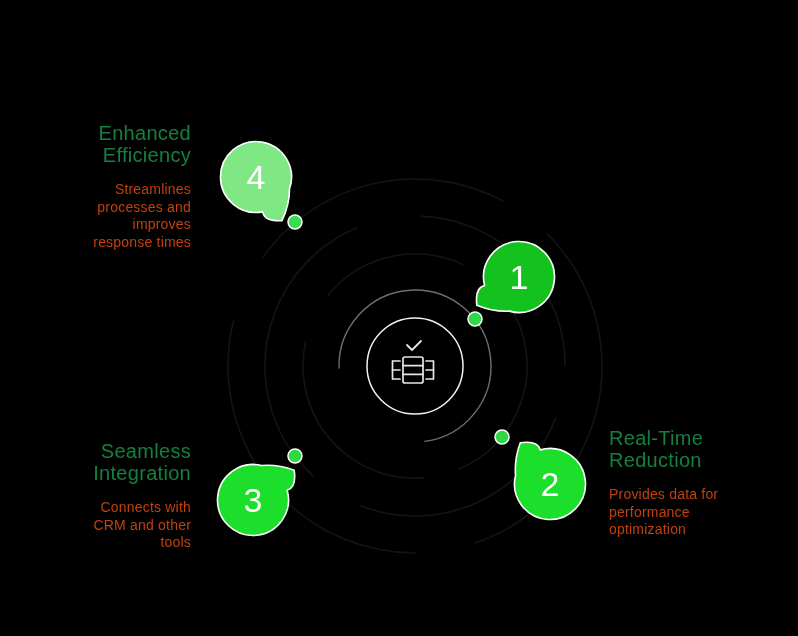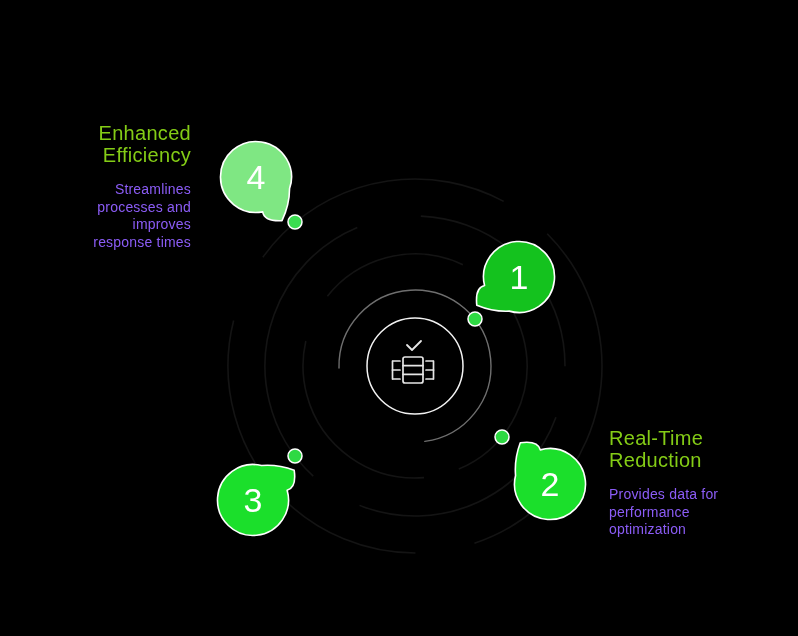--- a/index.html
+++ b/index.html
@@ -3,24 +3,24 @@
 <meta charset="utf-8">
 <style>
   html,body{margin:0;padding:0;background:#000;}
   #stage{
     position:relative;width:798px;height:636px;background:#000;overflow:hidden;
     font-family:"Liberation Sans",sans-serif;
   }
   #scene{position:absolute;left:0;top:0;}
   .label{position:absolute;width:112px;}
   .label-title{
-    font-size:20px;line-height:22px;font-weight:500;color:#84cc16;letter-spacing:.3px;
+    font-size:20px;line-height:22px;font-weight:500;color:#15803d;letter-spacing:.3px;
   }
   .label-desc{
-    margin-top:15px;font-size:14px;line-height:17.6px;font-weight:400;color:#8b5cf6;letter-spacing:.2px;
+    margin-top:15px;font-size:14px;line-height:17.6px;font-weight:400;color:#c2410c;letter-spacing:.2px;
   }
   .label-tl{right:607px;top:122px;text-align:right;}
   .label-tr{left:609px;top:217px;text-align:left;}
   .label-bl{right:607px;top:440px;text-align:right;}
   .label-br{left:609px;top:427px;text-align:left;}
   .bubble-number{
     font-family:"Liberation Sans",sans-serif;font-size:34px;font-weight:400;fill:#fff;
   }
 </style>
 </head>
@@ -81,19 +81,23 @@
     </g>
     <text class="bubble-number" x="256" y="189" text-anchor="middle">4</text>
   </svg>
 
   <div class="label label-tl">
     <div class="label-title">Enhanced Efficiency</div>
     <div class="label-desc">Streamlines processes and improves response times</div>
   </div>
 
 
+  <div class="label label-bl">
+    <div class="label-title">Seamless Integration</div>
+    <div class="label-desc">Connects with CRM and other tools</div>
+  </div>
 
   <div class="label label-br">
     <div class="label-title">Real-Time Reduction</div>
     <div class="label-desc">Provides data for performance optimization</div>
   </div>
 
 </div>
 
 </body></html>

